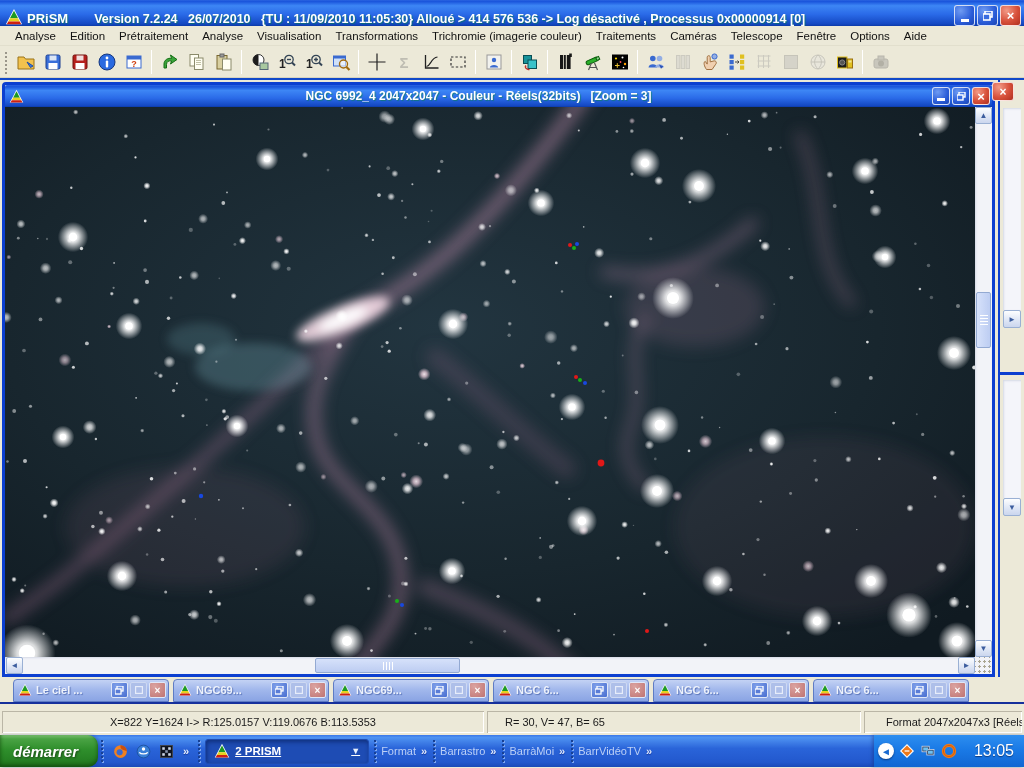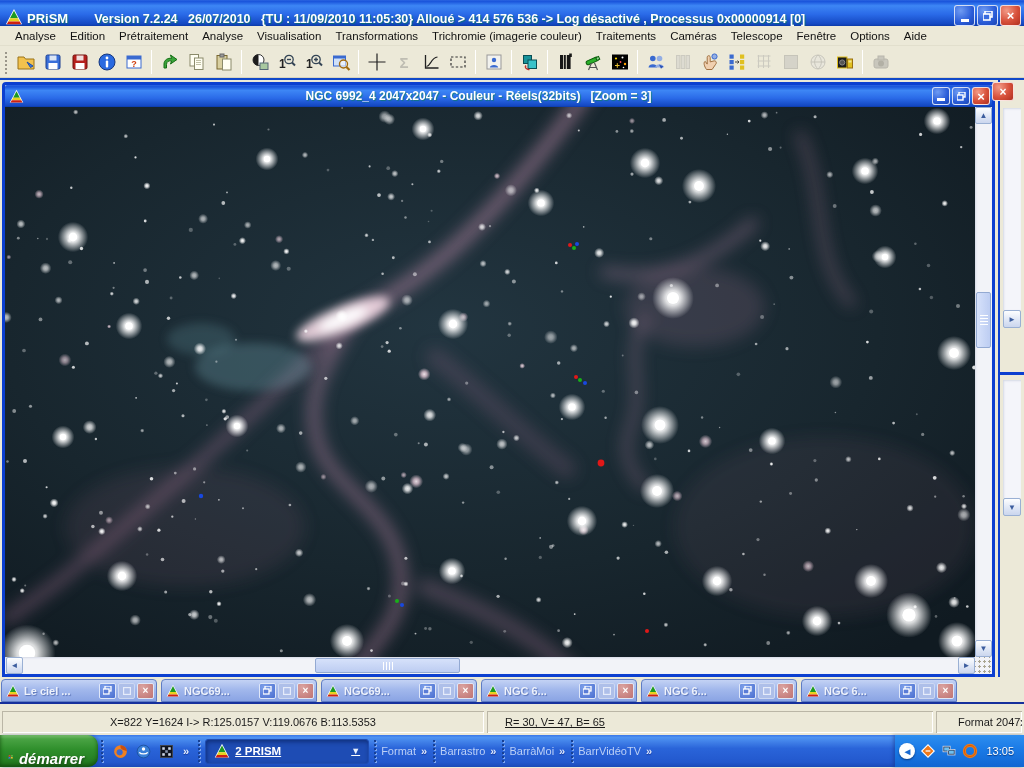--- a/index.html
+++ b/index.html
@@ -75,45 +75,45 @@
   .rs-t2{top:300px;height:118px;}
   .rs-btn{position:absolute;left:3px;width:18px;height:18px;background:linear-gradient(180deg,#fdfeff,#dde5f5 60%,#cbd6ee);
     border:1px solid #9ab0d4;border-radius:2px;color:#3c5d9e;font-size:8px;display:flex;align-items:center;justify-content:center;}
   .rs-right{top:230px;}
   .rs-down{top:418px;}
   .rs-divider{position:absolute;left:0;top:292px;width:26px;height:3px;background:#0c3fd0;}
   .rs-thumb{position:absolute;left:4px;top:300px;width:16px;height:34px;border:1px solid #93a9d2;border-radius:2px;
     background:linear-gradient(90deg,#d6e1fa,#bdcdf2);}
 
   
-  .tabs{height:25px;background:#ece9d8;display:flex;align-items:flex-end;padding:1px 0 0 1px;gap:4px;}
+  .tabs{height:25px;background:#ece9d8;display:flex;align-items:center;padding:1px 0 0 13px;gap:4px;}
   .mtab{width:156px;height:23px;flex:0 0 auto;display:flex;align-items:center;padding:0 2px 0 4px;border:1px solid #5f7cc4;border-radius:4px 4px 0 0;
     background:linear-gradient(180deg,#c3d2f4 0%,#a2b8ec 45%,#8aa4e4 100%);}
   .mtab .logo{width:14px;height:14px;margin-right:4px;}
   .mtab-label{flex:1;color:#eef2fb;font-weight:bold;font-size:11px;text-shadow:1px 1px 1px #5a74b8;overflow:hidden;white-space:nowrap;}
   .mtab .tbns{display:flex;gap:2px;}
   .tbn{width:17px;height:16px;border-radius:2px;border:1px solid #dfe7f8;display:flex;align-items:center;justify-content:center;color:#fff;font-size:10px;font-weight:bold;}
   .tbn.restore{background:radial-gradient(circle at 30% 25%,#7fa0ea,#4a6fd0);}
   .tbn.maxd{background:#aebfe9;border-color:#cdd8f2;color:#dfe7f8;}
   .tbn.closem{background:radial-gradient(circle at 30% 25%,#dba3a0,#bf7372);}
   .tbn svg{display:block;}
 
   
   .statusline{height:2px;background:#16309c;}
   .statusbar{height:31px;background:#ece9d8;display:flex;align-items:center;padding:4px 2px 5px 2px;gap:3px;}
   .sseg{height:22px;display:flex;align-items:center;font-size:11px;color:#1a1a1a;
     box-shadow:inset 1px 1px 0 #bab6a6, inset -1px -1px 0 #ffffff;margin-top:6px;}
   .sseg.s1{width:482px;justify-content:center;}
-  .sseg.s2{width:446px;padding-left:18px;text-decoration:underline;}
+  .sseg.s2{width:374px;padding-left:18px;}
   .sseg.s3{flex:1;padding-left:22px;white-space:nowrap;overflow:hidden;}
 
   
   .taskbar{height:32px;display:flex;align-items:center;
     background:linear-gradient(180deg,#3a77e8 0%,#4f93f2 8%,#2a64d9 42%,#2258cd 85%,#1a4ab8 100%);}
-  .startbtn{height:32px;width:98px;flex:0 0 auto;display:flex;align-items:flex-end;gap:5px;padding:0 14px 0 8px;
+  .startbtn{height:32px;width:98px;flex:0 0 auto;display:flex;align-items:center;gap:5px;padding:0 20px 0 8px;
     border-radius:0 10px 10px 0;cursor:default;
     background:linear-gradient(180deg,#7fc576 0%,#4aa344 12%,#2f8f2c 45%,#237b20 90%,#1b6b19 100%);
     box-shadow:inset 0 -2px 4px #14510f, 2px 0 3px #1438a066;}
   .start-label{color:#fff;font-size:15px;font-weight:bold;font-style:italic;text-shadow:1px 1px 2px #1c4d18;}
   .ql{display:flex;align-items:center;gap:6px;padding:0 6px;}
   .ql .qicon{width:17px;height:17px;}
   .ql .chev{color:#eaf1fd;font-size:11px;font-weight:bold;margin-left:2px;text-shadow:0 1px 1px #1438a0;}
   .tb-vgrip{width:4px;height:24px;margin:0 2px;
     background-image:radial-gradient(circle,#174094 1px,transparent 1.2px),radial-gradient(circle,#7da7f0 1px,transparent 1.2px);
     background-size:4px 4px;background-position:0 0,1px 1px;}
@@ -126,21 +126,21 @@
   .taskbtn.t2{width:164px;text-decoration:underline;}
   .taskbtn .drop{margin-left:auto;font-size:9px;color:#e8effc;}
   .deskbands{flex:1;display:flex;align-items:center;overflow:hidden;}
   .band-label{color:#bcd0f6;font-size:11px;margin:0 2px;white-space:nowrap;}
   .band-chev{color:#dfe8fb;font-size:11px;font-weight:bold;margin:0 3px;text-shadow:0 1px 1px #1438a0;}
   .tray{flex:0 0 auto;height:32px;display:flex;align-items:center;gap:5px;padding:0 10px 0 4px;
     background:linear-gradient(180deg,#2d8ef0 0%,#1a7ae6 45%,#1166d2 100%);box-shadow:-2px 0 3px #10307c66;}
   .tray-collapse{width:16px;height:16px;border-radius:50%;background:#fff;color:#1a6ad0;font-size:10px;font-weight:bold;
     display:flex;align-items:center;justify-content:center;box-shadow:0 1px 2px #0a3a80;}
   .tray .qicon{width:16px;height:16px;}
-  .clock{color:#fff;font-size:11px;margin-left:3px;text-shadow:0 1px 1px #0a3a80;}
+  .clock{color:#fff;font-size:16px;margin-left:12px;text-shadow:0 1px 1px #0a3a80;}
 </style>
 </head>
 <body>
 
 <div class="screen">
 
   <div class="titlebar">
     <span class="logo"><svg viewBox="0 0 20 20" width="100%" height="100%">
           <path d="M10 1 L19 18 H1 Z" fill="#fff"></path>
           <path d="M10 3 L14.5 11.5 H5.5 Z" fill="#1d9a22"></path>

